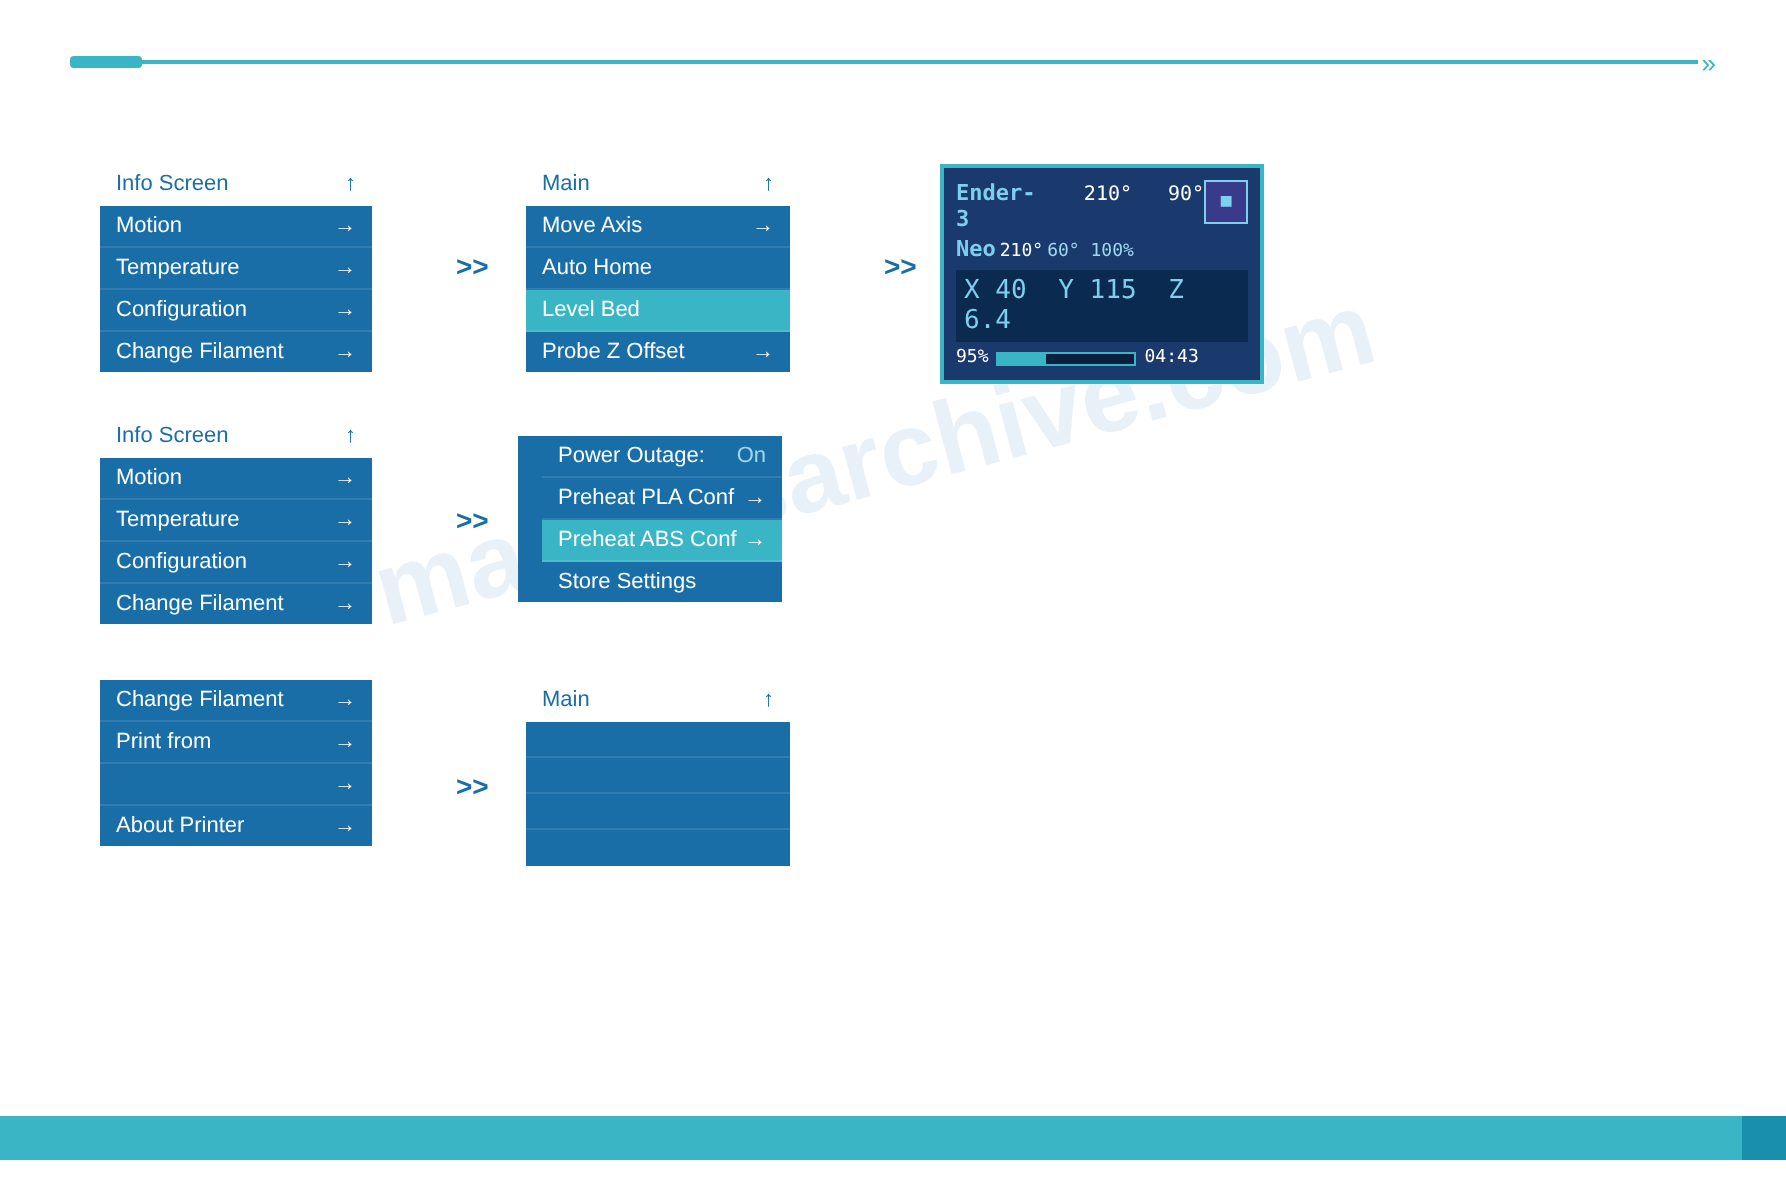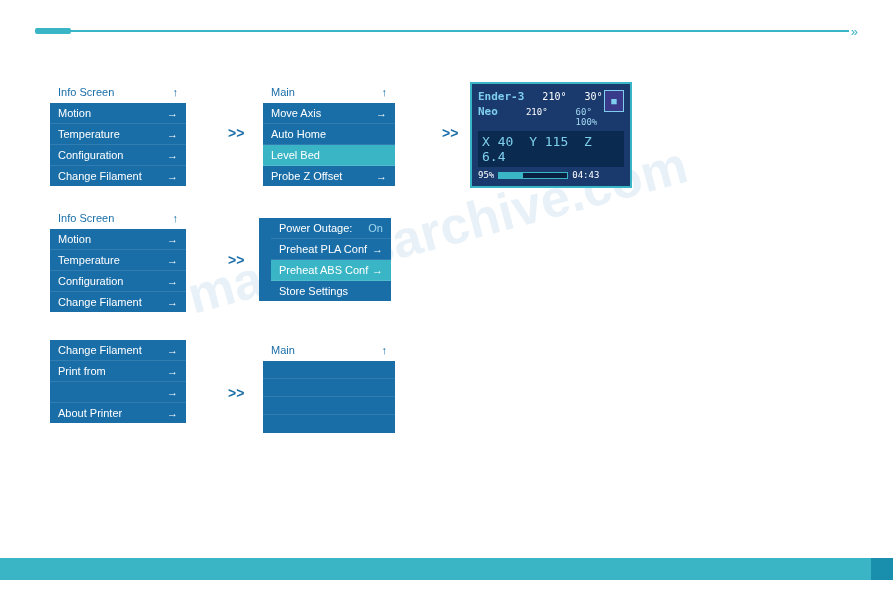--- a/index.html
+++ b/index.html
@@ -243,23 +243,23 @@
 </div>
 
 <div class="nav-arrow" style="top:125px; left:442px;">&gt;&gt;</div>
 
 <div class="screen-panel" style="top:82px; left:470px;">
   <div style="display:flex; justify-content:flex-end; align-items:flex-start;">
     <div>
       <div style="display:flex; gap:18px; align-items:baseline;">
         <span class="screen-model">Ender-3</span>
         <span style="font-size:10px; color:white;">210°</span>
-        <span style="font-size:10px; color:white;">30°</span>
+        <span style="font-size:10px; color:white;">90°</span>
       </div>
-      <div style="display:flex; gap:28px; align-items:baseline; margin-top:2px;">
+      <div style="display:flex; gap:2px; align-items:baseline; margin-top:2px;">
         <span class="screen-model">Neo</span>
         <span style="font-size:9px; color:white;">210°</span>
         <span style="font-size:9px; color:#a0d8ef;">60°  100%</span>
       </div>
     </div>
     <div class="screen-icon-box">■</div>
   </div>
   <div style="background:#0a2a50; padding:3px 4px; margin-top:4px; font-size:13px; color:#7ecfed;">
     <span>X  40</span>
     <span style="margin-left:8px;">Y 115</span>

